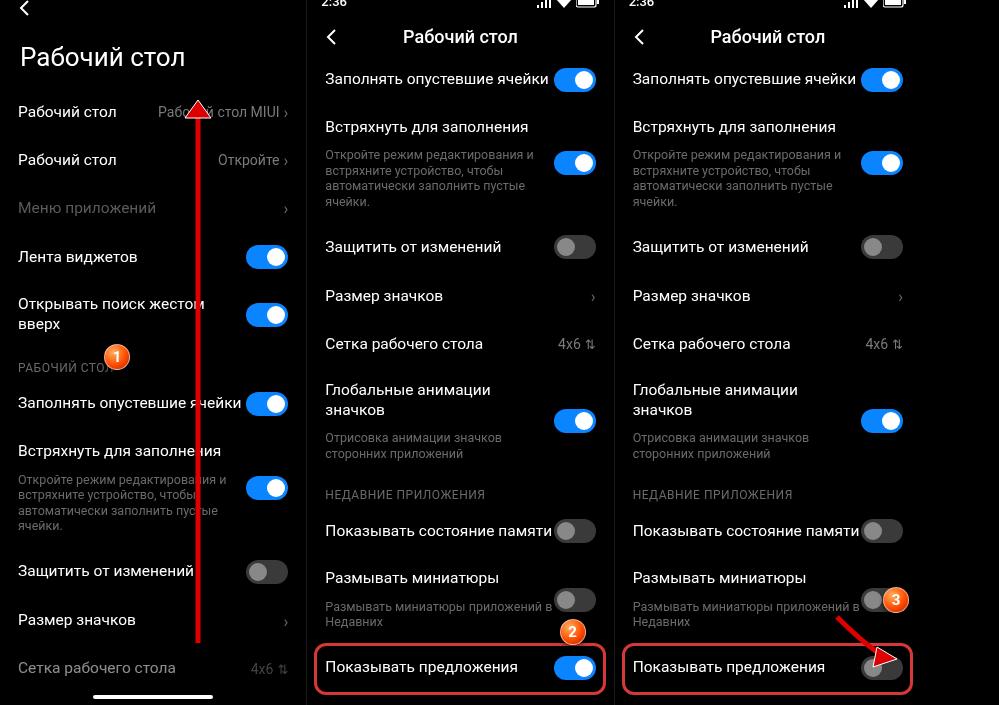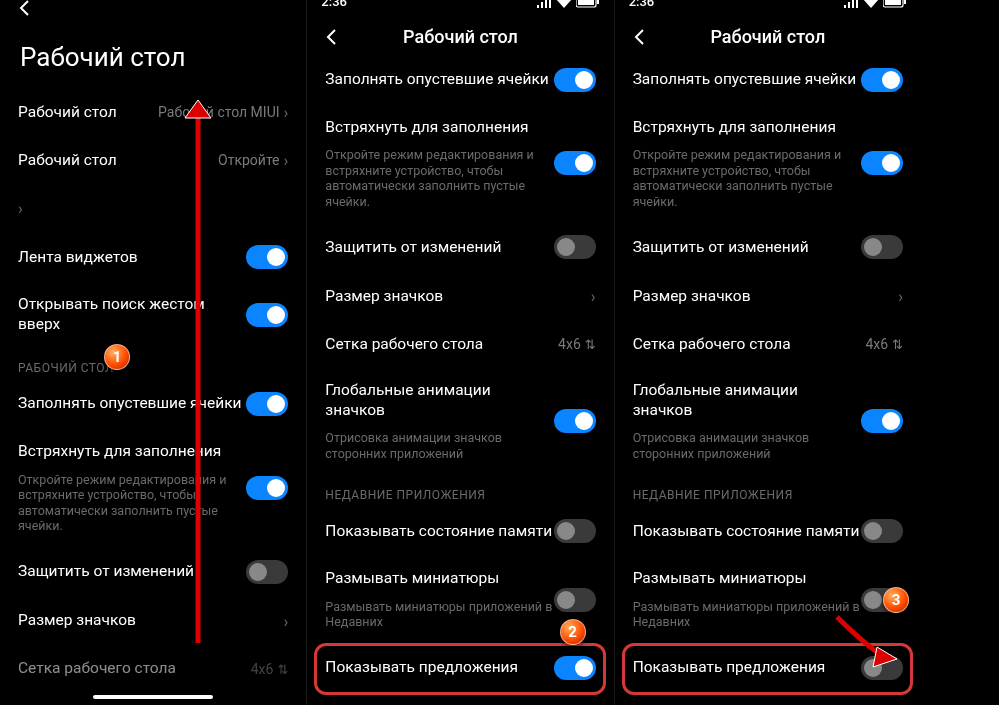--- a/index.html
+++ b/index.html
@@ -137,20 +137,23 @@
         <div class="row-text">
             <div class="row-label">Рабочий стол</div>
           </div>
         <div class="row-val">
             <span>Откройте</span>
             <span class="chev">›</span>
           </div>
       </div>
 
       <div class="row">
+        <div class="row-text">
+            <div class="row-label dim">Меню приложений</div>
+          </div>
         <div class="row-val">
             <span class="chev">›</span>
           </div>
       </div>
 
       <div class="row">
         <div class="row-text">
             <div class="row-label">Лента виджетов</div>
           </div>
         <div class="toggle on">

